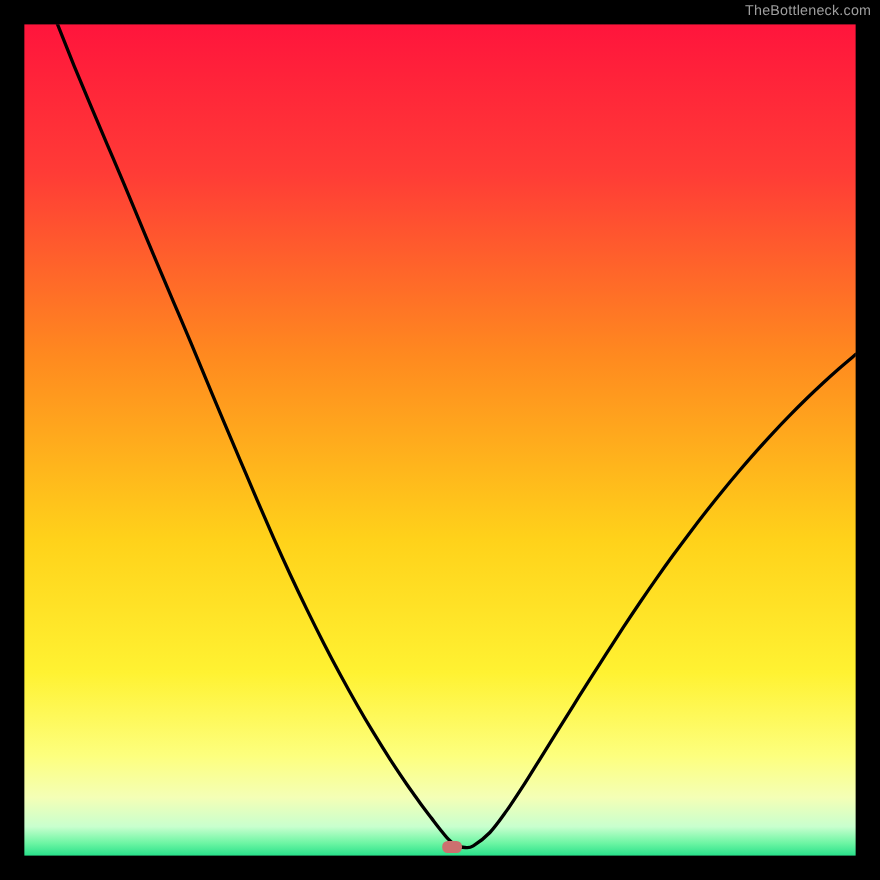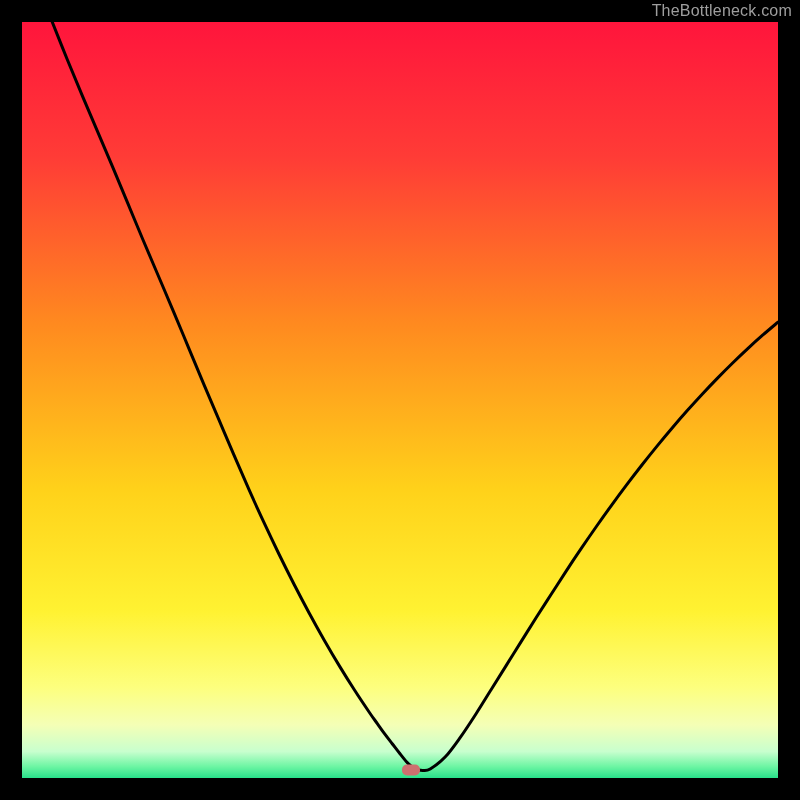--- a/index.html
+++ b/index.html
@@ -24,21 +24,21 @@
     left: 0;
     top: 0;
     width: 756px;
     height: 756px;
   }
   .watermark {
     position: absolute;
     top: 2px;
     right: 8px;
     color: #9e9e9e;
-    font-size: 16px;
+    font-size: 13px;
     font-weight: 500;
     letter-spacing: 0.2px;
     text-align: right;
     user-select: none;
   }
   .marker {
     position: absolute;
     width: 18px;
     height: 11px;
     background: #cd706f;

